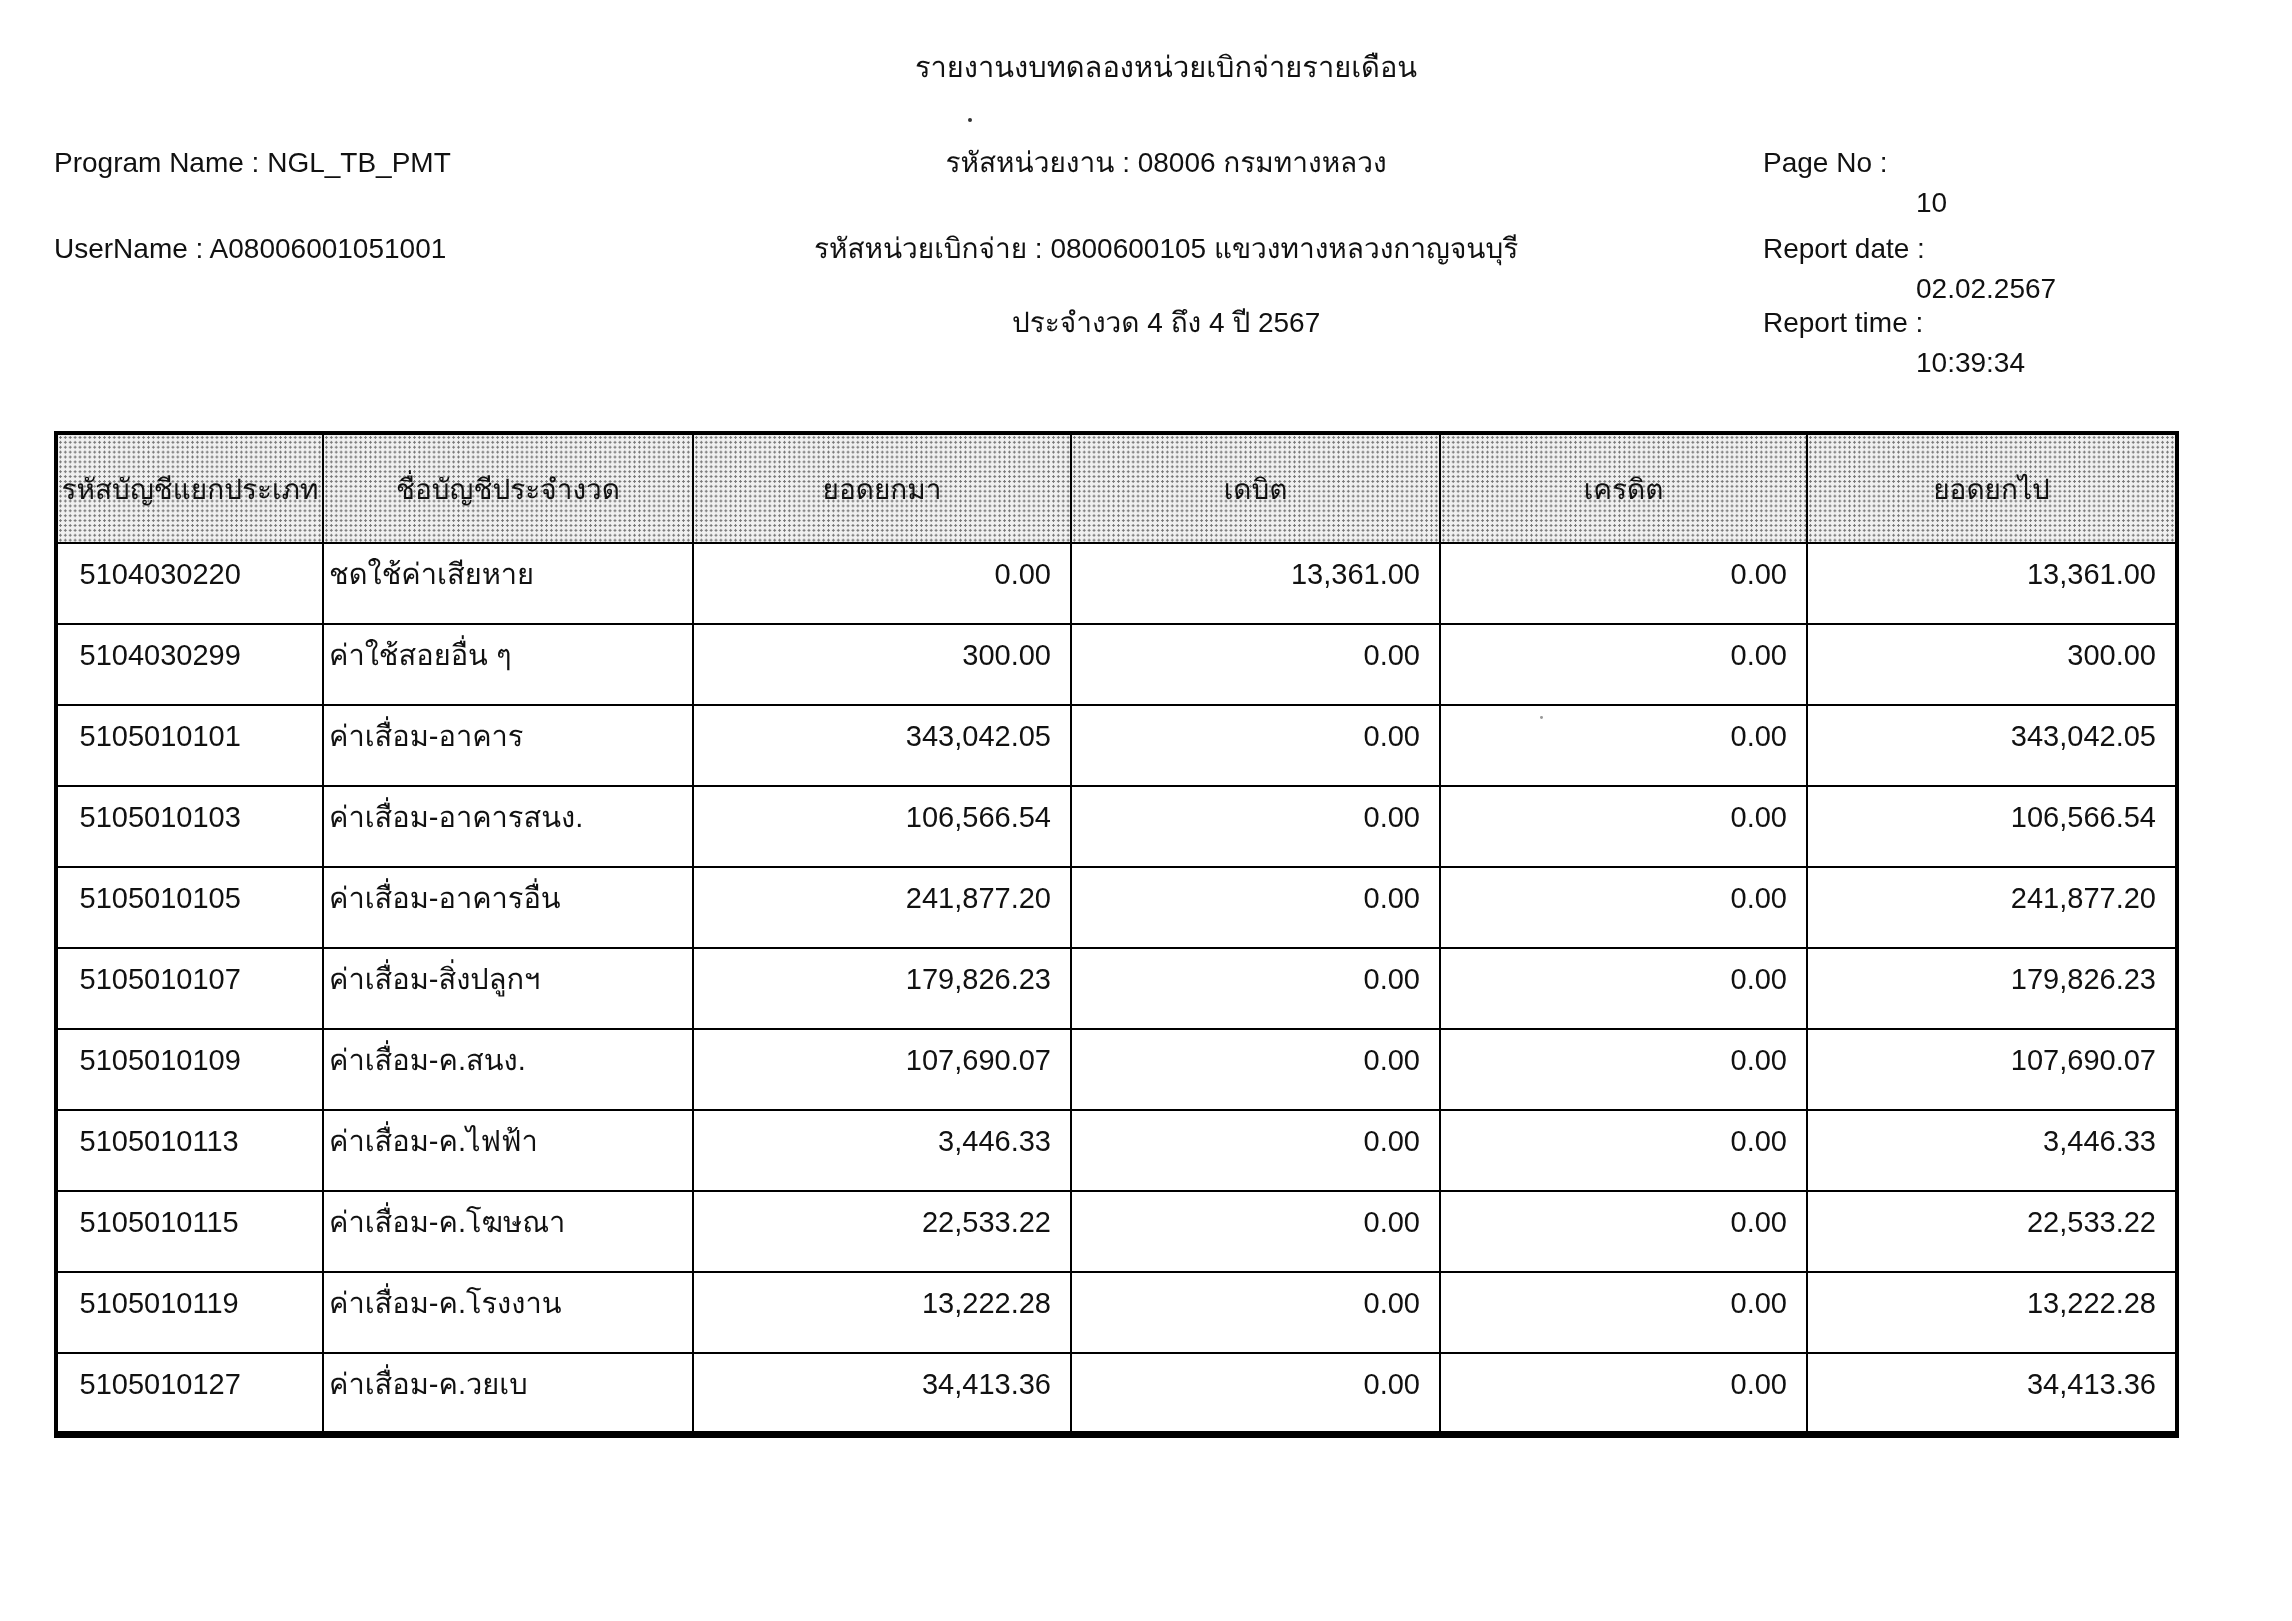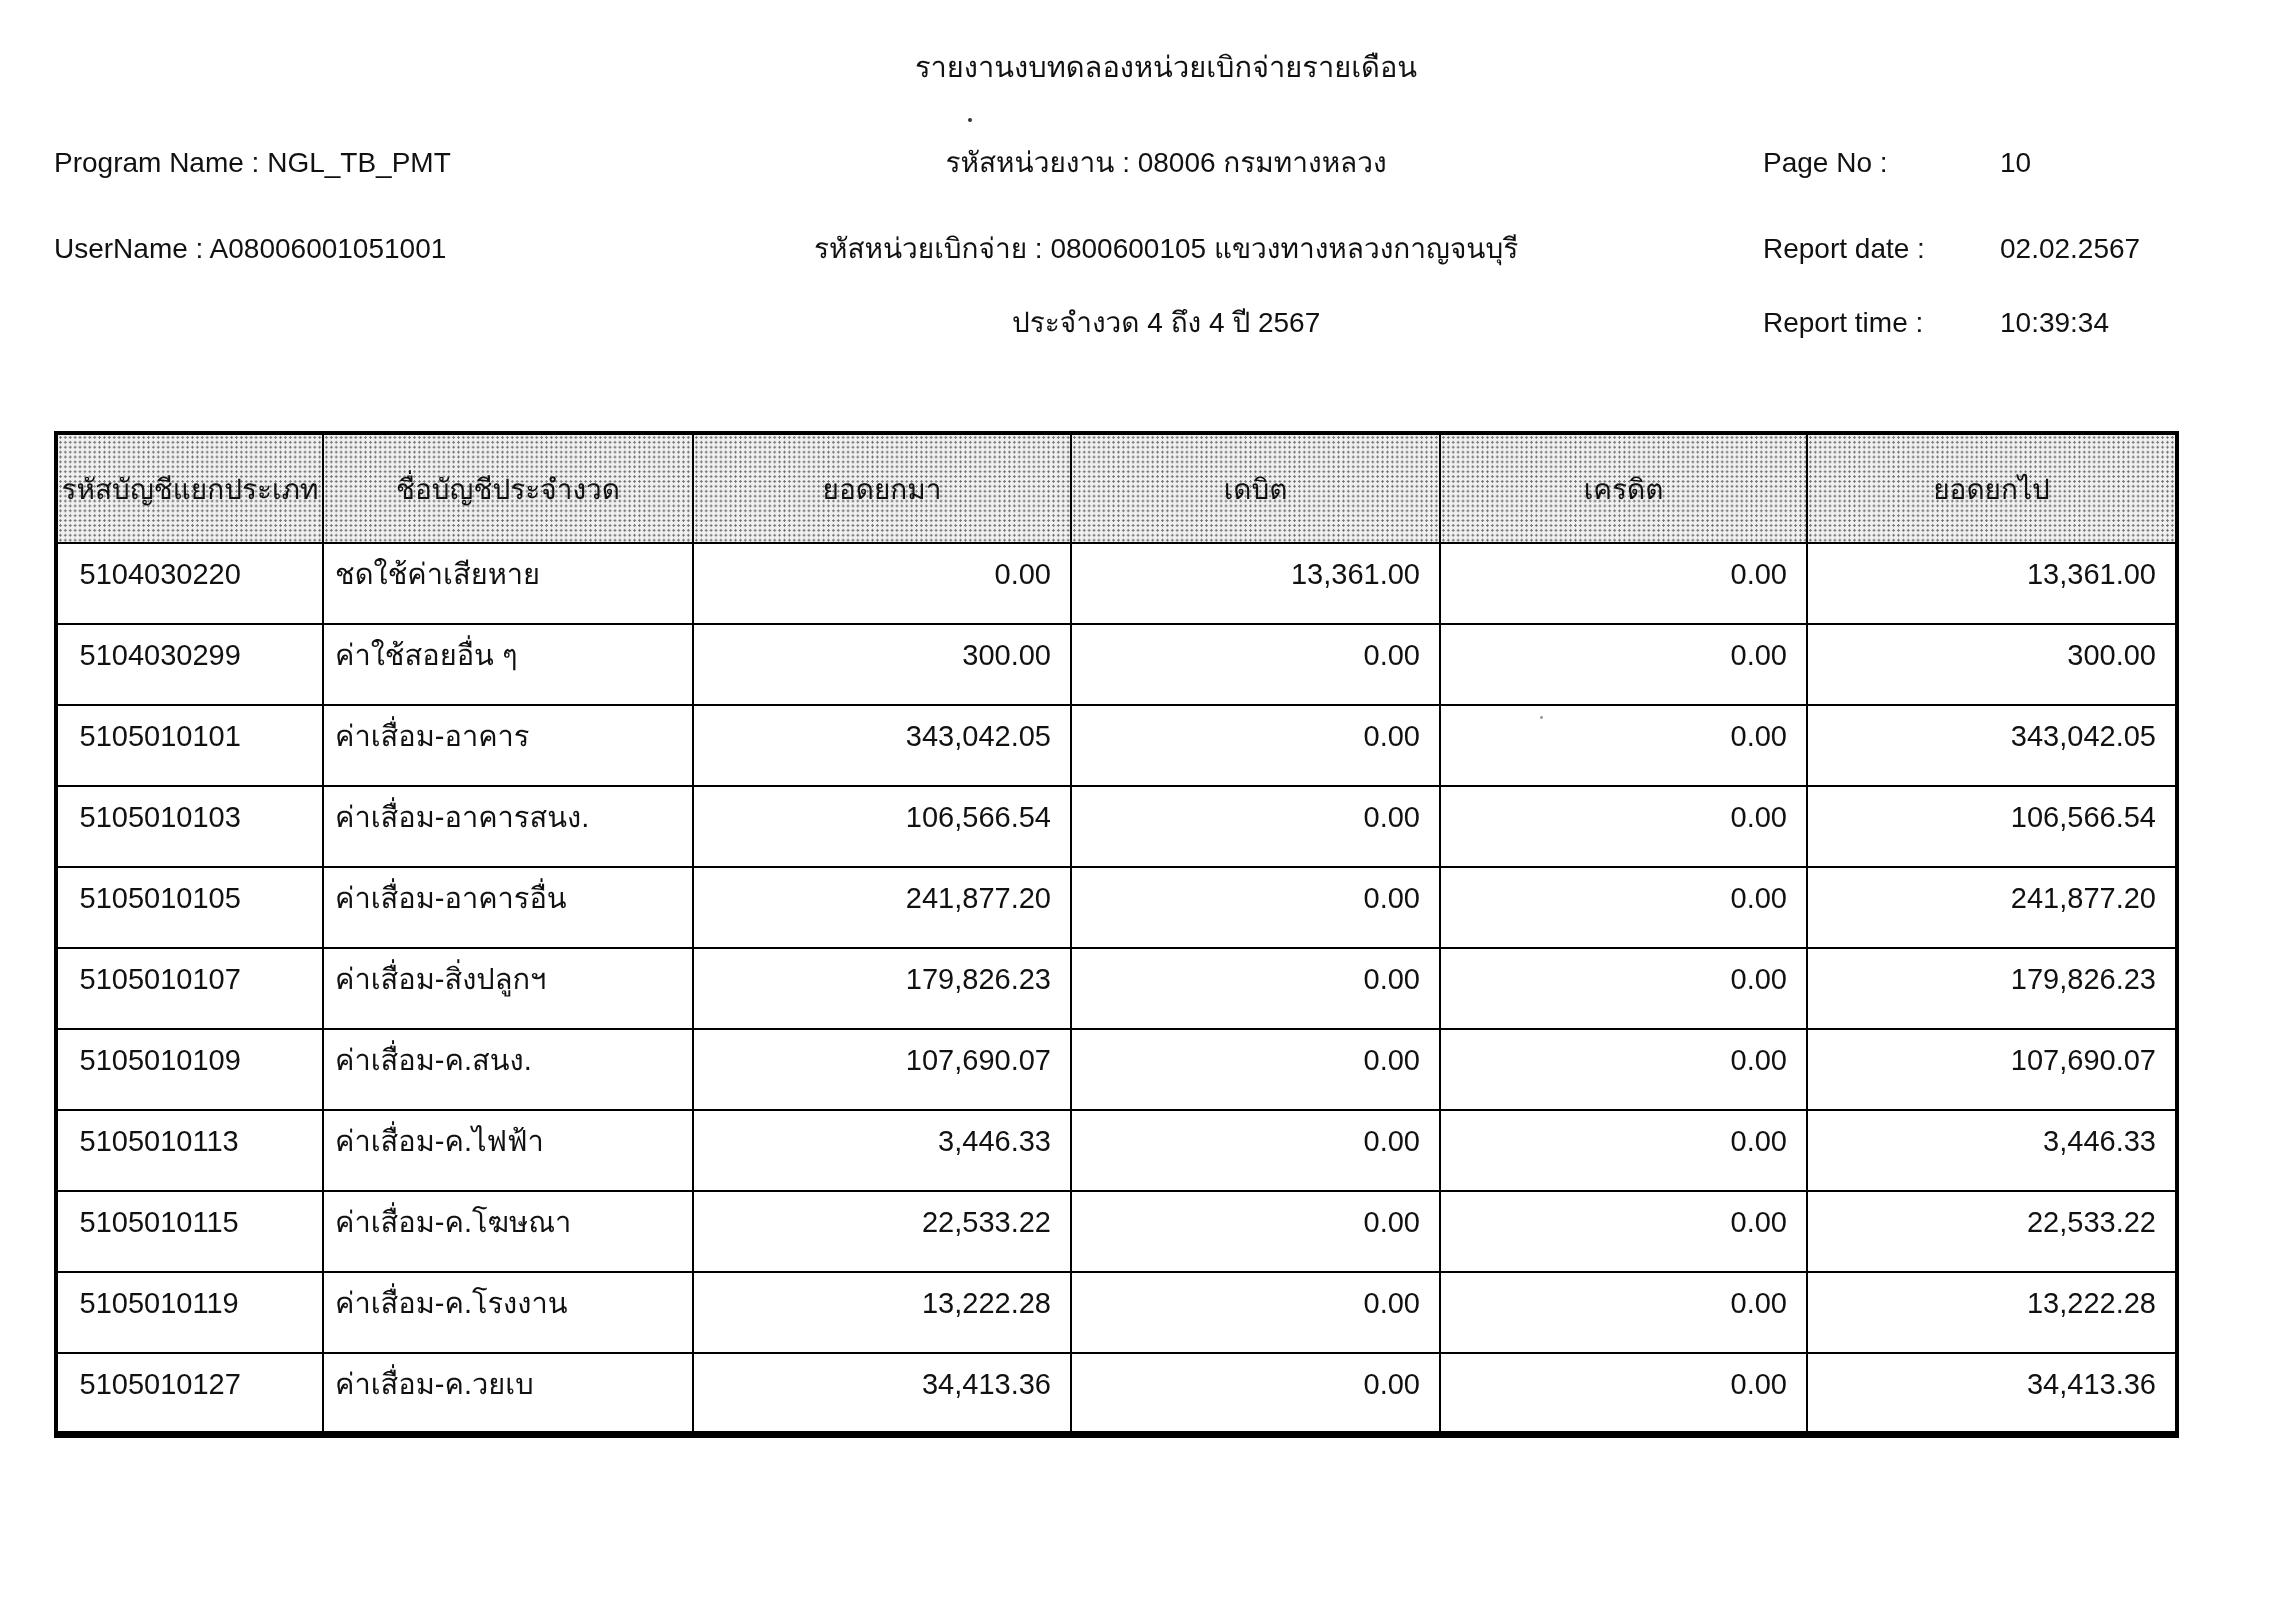--- a/index.html
+++ b/index.html
@@ -23,21 +23,21 @@
     line-height:1.3;
     white-space:nowrap;
   }
   .hline { position:absolute; font-size:28px; line-height:1.3; white-space:nowrap; }
   .row1 { top:145px; }
   .row2 { top:231px; }
   .row3 { top:305px; }
   .left-col  { left:54px; }
   .center-col { left:19.6px; width:2293px; text-align:center; }
   .right-label { left:1763px; }
-  .right-value { left:2000px; }
+  .right-value { left:1916px;margin-top:40px; }
 
   table.tb {
     position:absolute;
     left:54px; top:431px;
     width:2120px;
     table-layout:fixed;
     border-collapse:collapse;
     border:4.9px solid #000;
     border-bottom-width:7.8px;
   }
@@ -58,21 +58,21 @@
   table.tb tbody tr { height:81px; }
   table.tb td {
     font-size:29px;
     vertical-align:top;
     padding-top:11.8px;
     background:#fff;
     line-height:1.25;
     white-space:nowrap;
   }
   td.code { padding-left:21.6px; text-align:left; }
-  td.name { padding-left:11px;  text-align:left; }
+  td.name { padding-left:5px;  text-align:left; }
   td.num  { padding-right:19px; text-align:right; }
 
   .speck { position:absolute; background:#333; border-radius:50%; }
 </style>
 </head>
 <body>
 
 <div class="page">
 
   <div class="title">รายงานงบทดลองหน่วยเบิกจ่ายรายเดือน</div>

